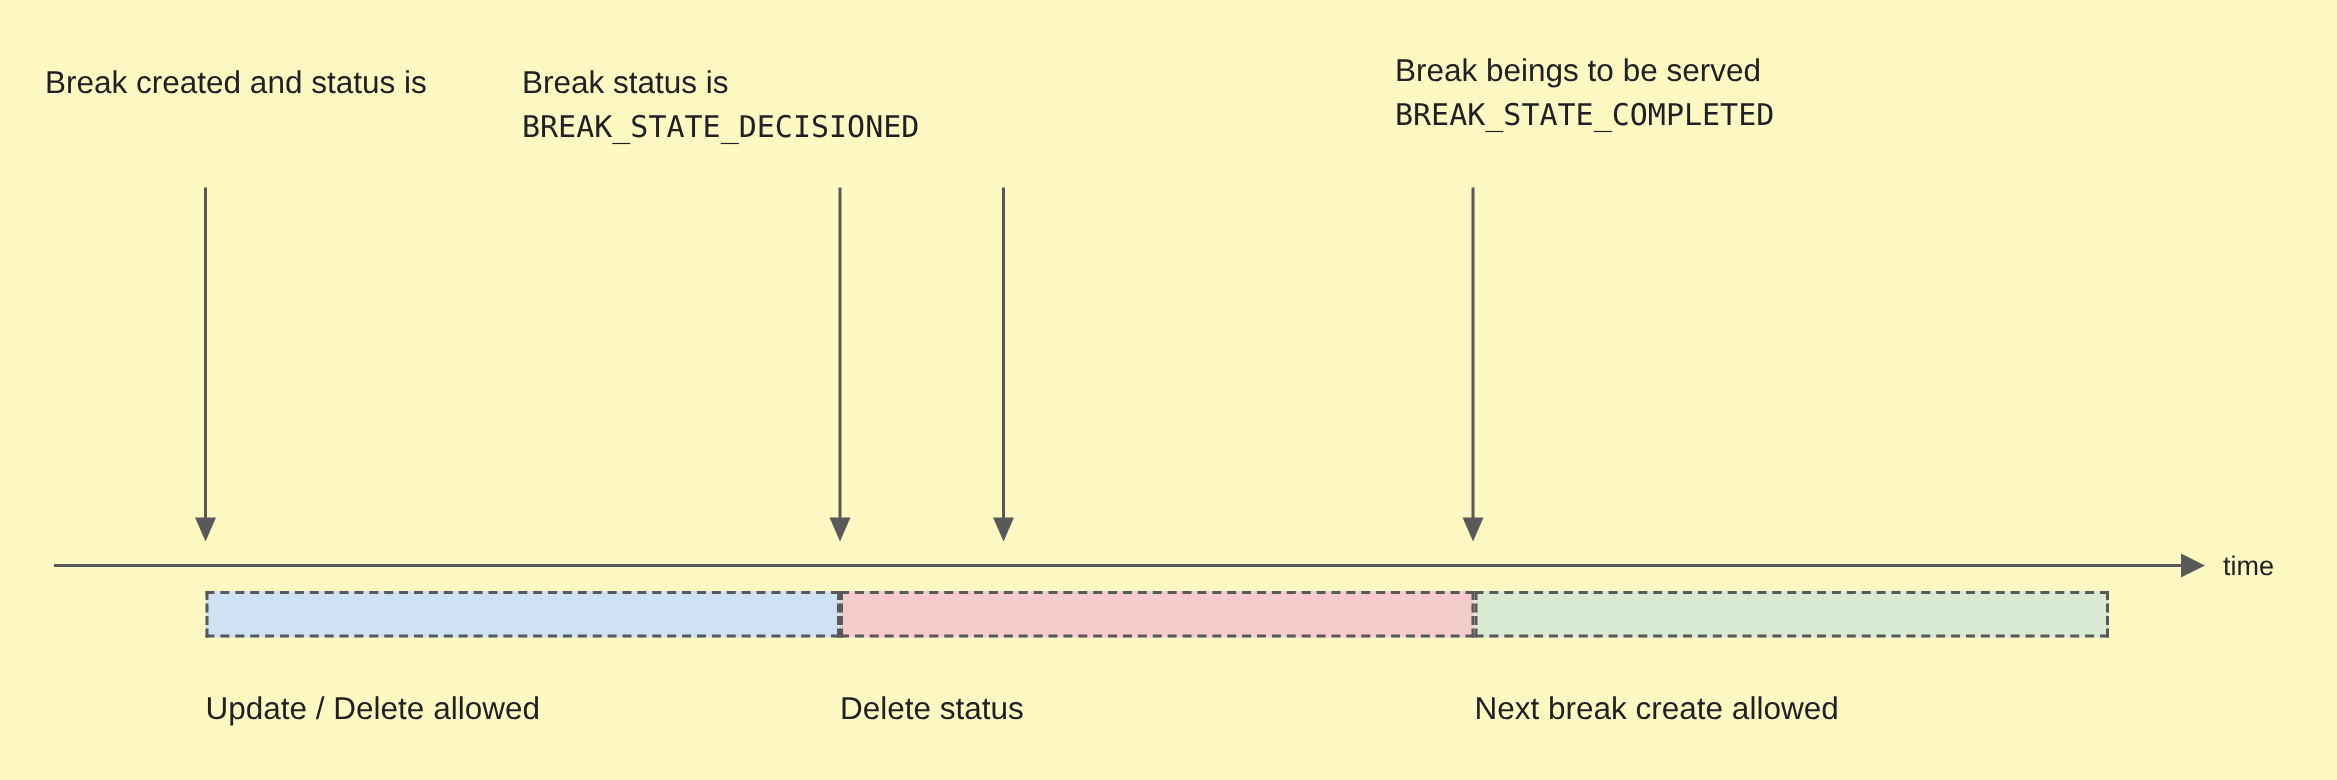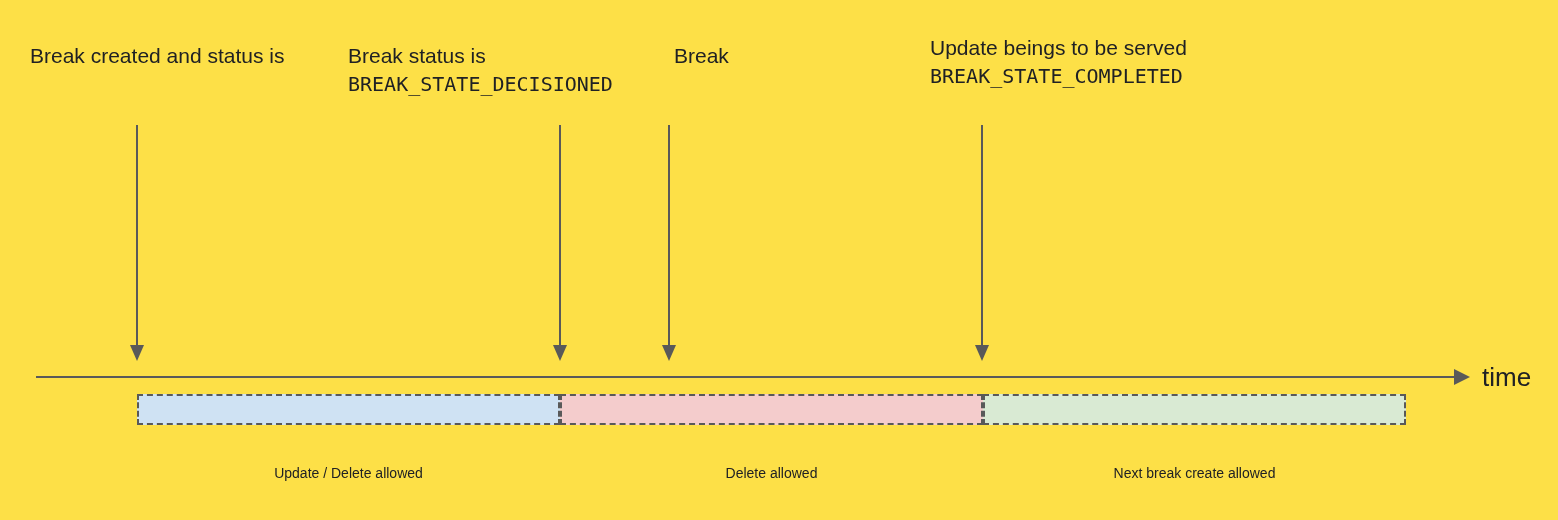--- a/index.html
+++ b/index.html
@@ -1,20 +1,20 @@
 <!DOCTYPE html>
 <html><head>
 <meta charset="utf-8">
 <style>
   html, body { margin: 0; padding: 0; background: #ffffff; }
   #canvas {
     position: relative;
     width: 1558px;
     height: 520px;
-    background: #fde047;
+    background: #fef9c3;
     font-family: "Liberation Sans", sans-serif;
     color: #202124;
     overflow: hidden;
   }
 
   
   .annotation {
     position: absolute;
     font-size: 21px;
     line-height: 28px;
@@ -62,21 +62,21 @@
     position: absolute;
     left: 1454px; top: 369px;
     width: 0; height: 0;
     border-top: 8px solid transparent;
     border-bottom: 8px solid transparent;
     border-left: 16px solid #595959;
   }
   .axis-label {
     position: absolute;
     left: 1482px; top: 364px;
-    font-size: 26px;
+    font-size: 18px;
     line-height: 26px;
   }
 
   
   .segment {
     position: absolute;
     top: 394px;
     height: 31px;
     width: 423px;
     box-sizing: border-box;
@@ -84,22 +84,22 @@
   }
   .seg1 { left: 137px; }
   .seg2 { left: 560px; }
   .seg3 { left: 983px; }
 
   
   .seg-label {
     position: absolute;
     top: 460px;
     width: 423px;
-    text-align: center;
-    font-size: 14px;
+    text-align: left;
+    font-size: 21px;
     line-height: 26px;
     white-space: nowrap;
   }
   .lab1 { left: 137px; }
   .lab2 { left: 560px; }
   .lab3 { left: 983px; }
 </style>
 </head>
 <body>
 
@@ -108,25 +108,24 @@
   <div class="annotation a1">
     <div>Break created and status is</div>
   </div>
 
   <div class="annotation a2">
     <div>Break status is</div>
     <div class="code">BREAK_STATE_DECISIONED</div>
   </div>
 
   <div class="annotation a3">
-    <div>Break</div>
   </div>
 
   <div class="annotation a4">
-    <div>Update beings to be served</div>
+    <div>Break beings to be served</div>
     <div class="code">BREAK_STATE_COMPLETED</div>
   </div>
 
   <div class="varrow-line arrow1-line"></div>
   <div class="varrow-head arrow1-head"></div>
 
   <div class="varrow-line arrow2-line"></div>
   <div class="varrow-head arrow2-head"></div>
 
   <div class="varrow-line arrow3-line"></div>
@@ -137,16 +136,16 @@
 
   <div class="axis-line"></div>
   <div class="axis-head"></div>
   <div class="axis-label">time</div>
 
   <div class="segment seg1" style="background-color: rgb(207, 226, 243);"></div>
   <div class="segment seg2" style="background-color: rgb(244, 204, 204);"></div>
   <div class="segment seg3" style="background-color: rgb(217, 234, 211);"></div>
 
   <div class="seg-label lab1">Update / Delete allowed</div>
-  <div class="seg-label lab2">Delete allowed</div>
+  <div class="seg-label lab2">Delete status</div>
   <div class="seg-label lab3">Next break create allowed</div>
 
 </div>
 
 </body></html>

